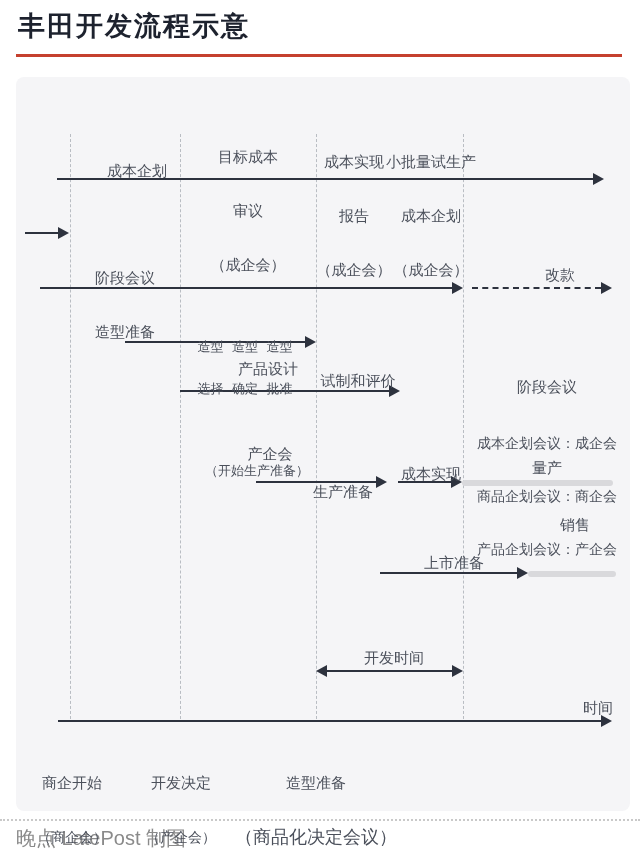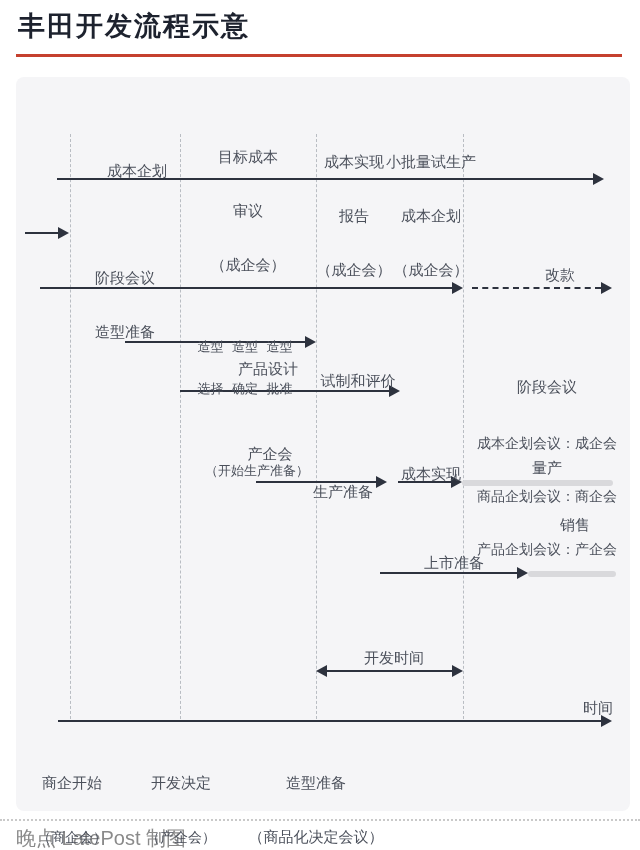--- a/index.html
+++ b/index.html
@@ -126,19 +126,19 @@
   <div class="lbl" style="left:72px;top:738px">
     <div>商企开始</div>
     <div class="f14" style="font-size:14px">（商企会）</div>
   </div>
   <div class="lbl" style="left:181px;top:738px">
     <div>开发决定</div>
     <div style="font-size:14px">（产企会）</div>
   </div>
   <div class="lbl" style="left:316px;top:738px">
     <div>造型准备</div>
-    <div style="font-size:15px">（商品化决定会议）</div>
+    <div style="font-size:18px">（商品化决定会议）</div>
   </div>
 
   <div class="dotted-rule"></div>
   <div class="credit">晚点 LatePost 制图</div>
 
 </div>
 
 </body></html>

